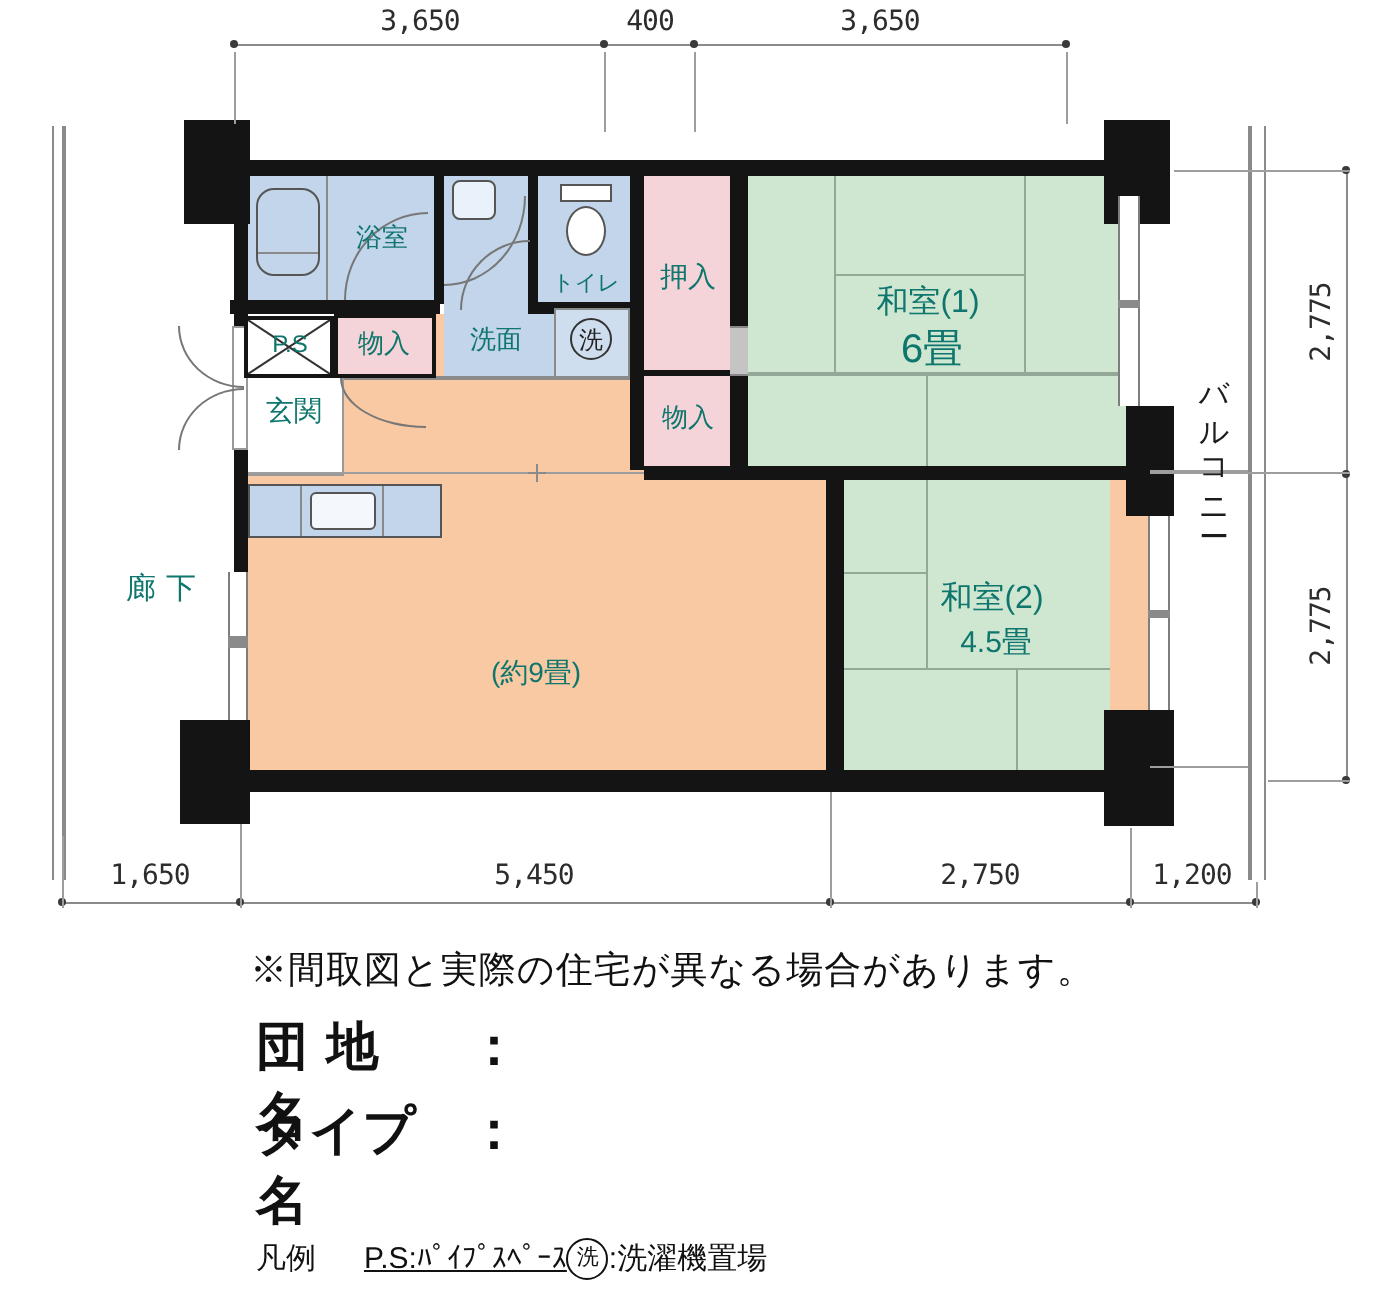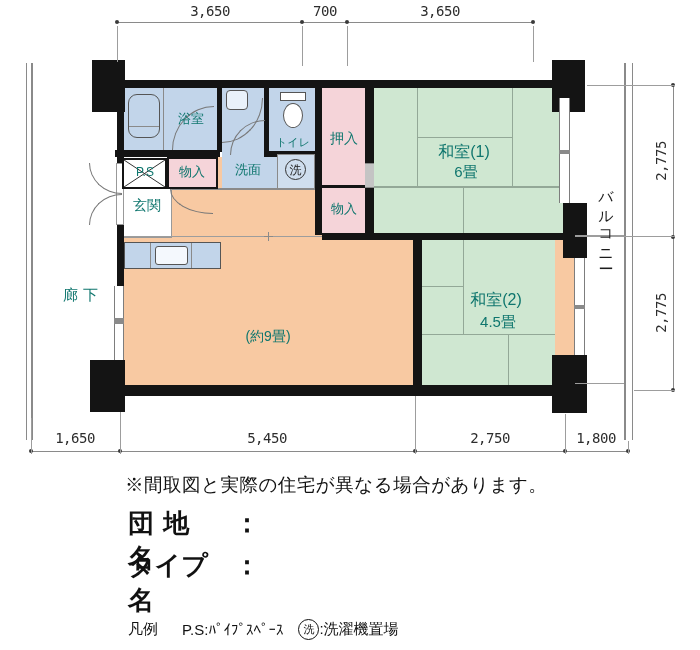--- a/index.html
+++ b/index.html
@@ -120,21 +120,21 @@
   <div class="gline" style="left:117px;top:22px;width:416px;height:1px;"></div>
   <div class="dot" style="left:115px;top:20px;"></div>
   <div class="dot" style="left:300px;top:20px;"></div>
   <div class="dot" style="left:345px;top:20px;"></div>
   <div class="dot" style="left:531px;top:20px;"></div>
   <div class="lline" style="left:117px;top:26px;width:1px;height:36px;"></div>
   <div class="lline" style="left:302px;top:26px;width:1px;height:40px;"></div>
   <div class="lline" style="left:347px;top:26px;width:1px;height:40px;"></div>
   <div class="lline" style="left:533px;top:26px;width:1px;height:36px;"></div>
   <div class="dim ctr" style="left:210px;top:3px;">3,650</div>
-  <div class="dim ctr" style="left:325px;top:3px;">700</div>
+  <div class="dim ctr" style="left:325px;top:3px;">400</div>
   <div class="dim ctr" style="left:440px;top:3px;">3,650</div>
 
   <div class="gline" style="left:673px;top:85px;width:1px;height:305px;"></div>
   <div class="dot" style="left:671px;top:83px;"></div>
   <div class="dot" style="left:671px;top:235px;"></div>
   <div class="dot" style="left:671px;top:388px;"></div>
   <div class="lline" style="left:587px;top:85px;width:88px;height:1px;"></div>
   <div class="lline" style="left:575px;top:236px;width:100px;height:1px;"></div>
   <div class="lline" style="left:634px;top:390px;width:41px;height:1px;"></div>
   <div class="dim" style="left:661px;top:161px;transform:translate(-50%,-50%) rotate(-90deg);">2,775</div>
@@ -147,50 +147,50 @@
   <div class="dot" style="left:563px;top:449px;"></div>
   <div class="dot" style="left:626px;top:449px;"></div>
   <div class="lline" style="left:31px;top:418px;width:1px;height:36px;"></div>
   <div class="lline" style="left:120px;top:412px;width:1px;height:42px;"></div>
   <div class="lline" style="left:415px;top:396px;width:1px;height:58px;"></div>
   <div class="lline" style="left:565px;top:414px;width:1px;height:40px;"></div>
   <div class="lline" style="left:628px;top:441px;width:1px;height:13px;"></div>
   <div class="dim ctr" style="left:75px;top:430px;">1,650</div>
   <div class="dim ctr" style="left:267px;top:430px;">5,450</div>
   <div class="dim ctr" style="left:490px;top:430px;">2,750</div>
-  <div class="dim ctr" style="left:596px;top:430px;">1,800</div>
+  <div class="dim ctr" style="left:596px;top:430px;">1,200</div>
 
   <div class="lbl" style="left:191px;top:112px;font-size:13px;">浴室</div>
   <div class="lbl" style="left:293px;top:136px;font-size:11px;">トイレ</div>
   <div class="lbl" style="left:248px;top:163px;font-size:13px;">洗面</div>
   <div class="lbl" style="left:145px;top:166px;font-size:12px;">P.S</div>
   <div class="lbl" style="left:192px;top:165px;font-size:13px;">物入</div>
   <div class="lbl" style="left:344px;top:131px;font-size:14px;">押入</div>
   <div class="lbl" style="left:344px;top:202px;font-size:13px;">物入</div>
   <div class="lbl" style="left:147px;top:198px;font-size:14px;">玄関</div>
   <div class="lbl" style="left:83px;top:287px;font-size:15px;letter-spacing:5px;">廊下</div>
   <div class="lbl" style="left:268px;top:329px;font-size:14px;">(約9畳)</div>
   <div class="lbl" style="left:464px;top:143px;font-size:16px;">和室(1)</div>
-  <div class="lbl" style="left:466px;top:164px;font-size:15px;">6畳</div>
+  <div class="lbl" style="left:466px;top:164px;font-size:20px;">6畳</div>
   <div class="lbl" style="left:496px;top:291px;font-size:16px;">和室(2)</div>
   <div class="lbl" style="left:498px;top:314px;font-size:15px;">4.5畳</div>
   <div class="abs vtext" style="left:596px;top:180px;height:130px;font-size:15px;color:#1c1c1c;">バルコニー</div>
 
   <div class="abs" style="left:125px;top:472px;font-size:18.5px;color:#111;letter-spacing:0.5px;">※間取図と実際の住宅が異なる場合があります。</div>
 
   <div class="footer-line" style="left:128px;top:506px;font-size:26px;">
     <span style="width:92px;letter-spacing:1px;">団 地 名</span>
     <span style="margin:0 8px 0 14px;">：</span>
   </div>
 
   <div class="footer-line" style="left:128px;top:548px;font-size:26px;">
     <span style="width:92px;letter-spacing:0;">タイプ名</span>
     <span style="margin:0 8px 0 14px;">：</span>
   </div>
 
   <div class="abs" style="left:128px;top:619px;font-size:15px;color:#111;display:flex;align-items:center;">
     <span style="margin-right:24px;">凡例</span>
-    <span style="margin-right:15px;">P.S:ﾊﾟｲﾌﾟｽﾍﾟｰｽ</span>
+    <span style="margin-right:0;text-decoration:underline;">P.S:ﾊﾟｲﾌﾟｽﾍﾟｰｽ</span>
     <span style="display:inline-block;width:19px;height:19px;border:1.2px solid #111;border-radius:50%;text-align:center;font-size:11px;line-height:18px;"><span>洗</span></span>
     <span>:洗濯機置場</span>
   </div>
 
 </div>
 
 </body></html>

